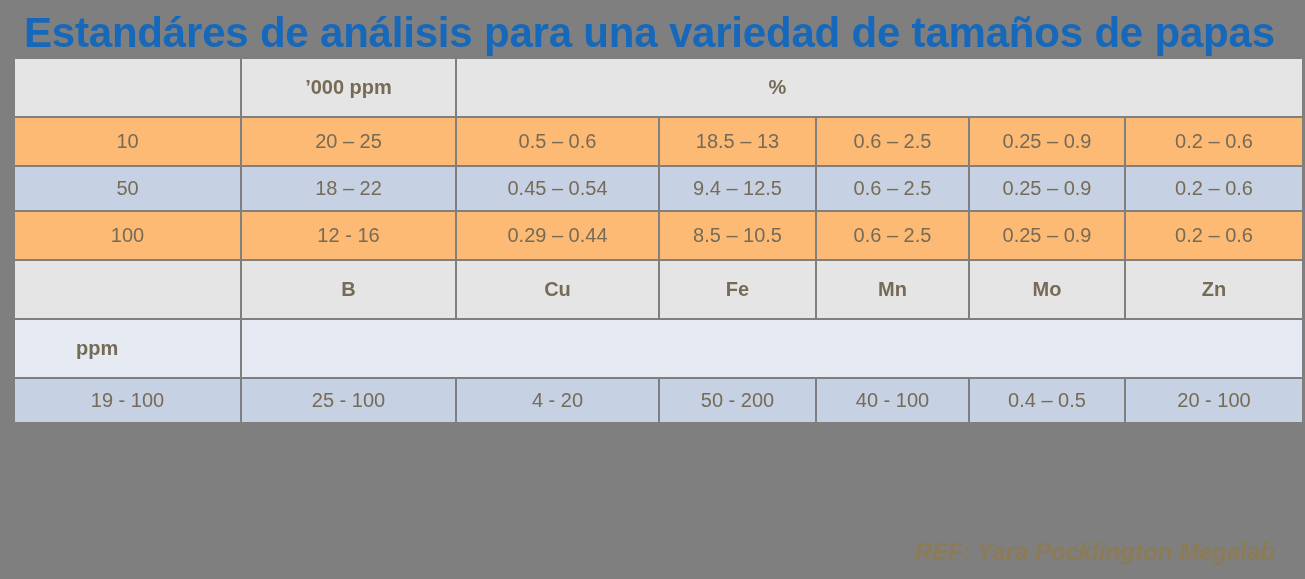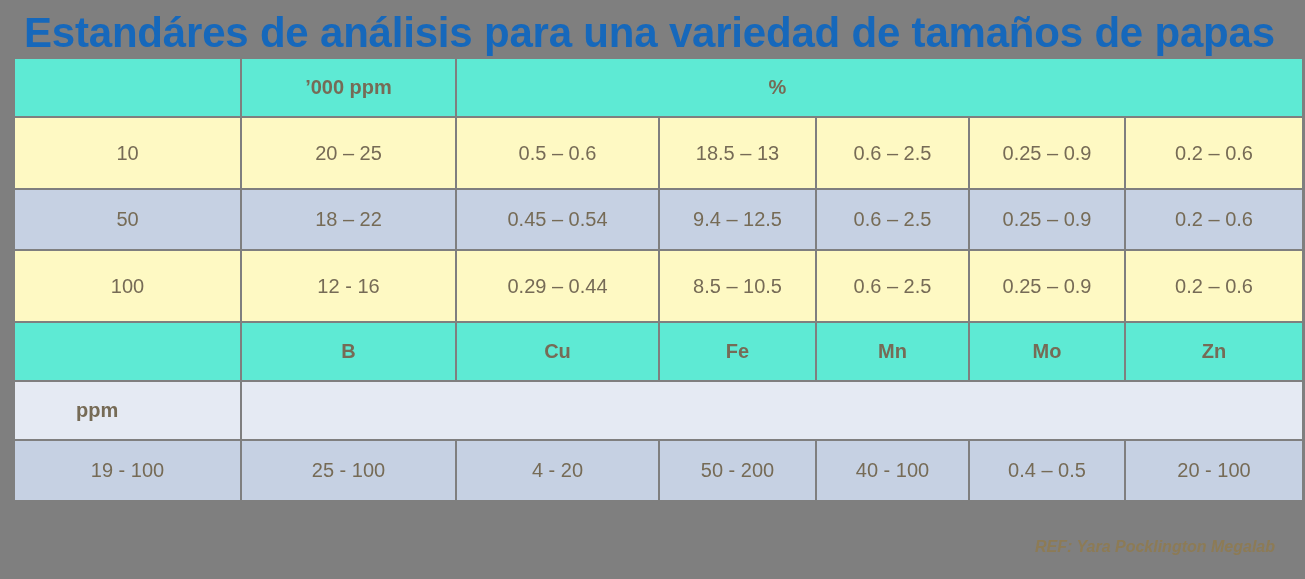--- a/index.html
+++ b/index.html
@@ -71,51 +71,51 @@
     background: #0b74c3;
     color: #ffffff;
     font-size: 24px;
     font-weight: bold;
     height: 83px;
     line-height: 1.15;
   }
 
   
   td.band-dark {
-    background: #5eead4;
+    background: #e5e5e5;
     height: 57px;
     font-weight: bold;
     font-size: 21px;
   }
   td.band-light {
     background: #e5eaf3;
     height: 57px;
     font-weight: bold;
     font-size: 21px;
   }
 
   
   tr.row-light td {
-    background: #fef9c3;
-    height: 70px;
+    background: #fdba74;
+    height: 47px;
   }
   tr.row-dark td {
     background: #c6d1e3;
-    height: 59px;
+    height: 43px;
   }
 
   td.blank { }
 
   
   #ref-note {
     position: absolute;
     right: 30px;
     top: 538px;
     color: #8d7b55;
-    font-size: 16px;
+    font-size: 24px;
     font-weight: bold;
     font-style: italic;
     white-space: nowrap;
   }
 </style>
 </head>
 <body>
 
 <div id="slide">
 

